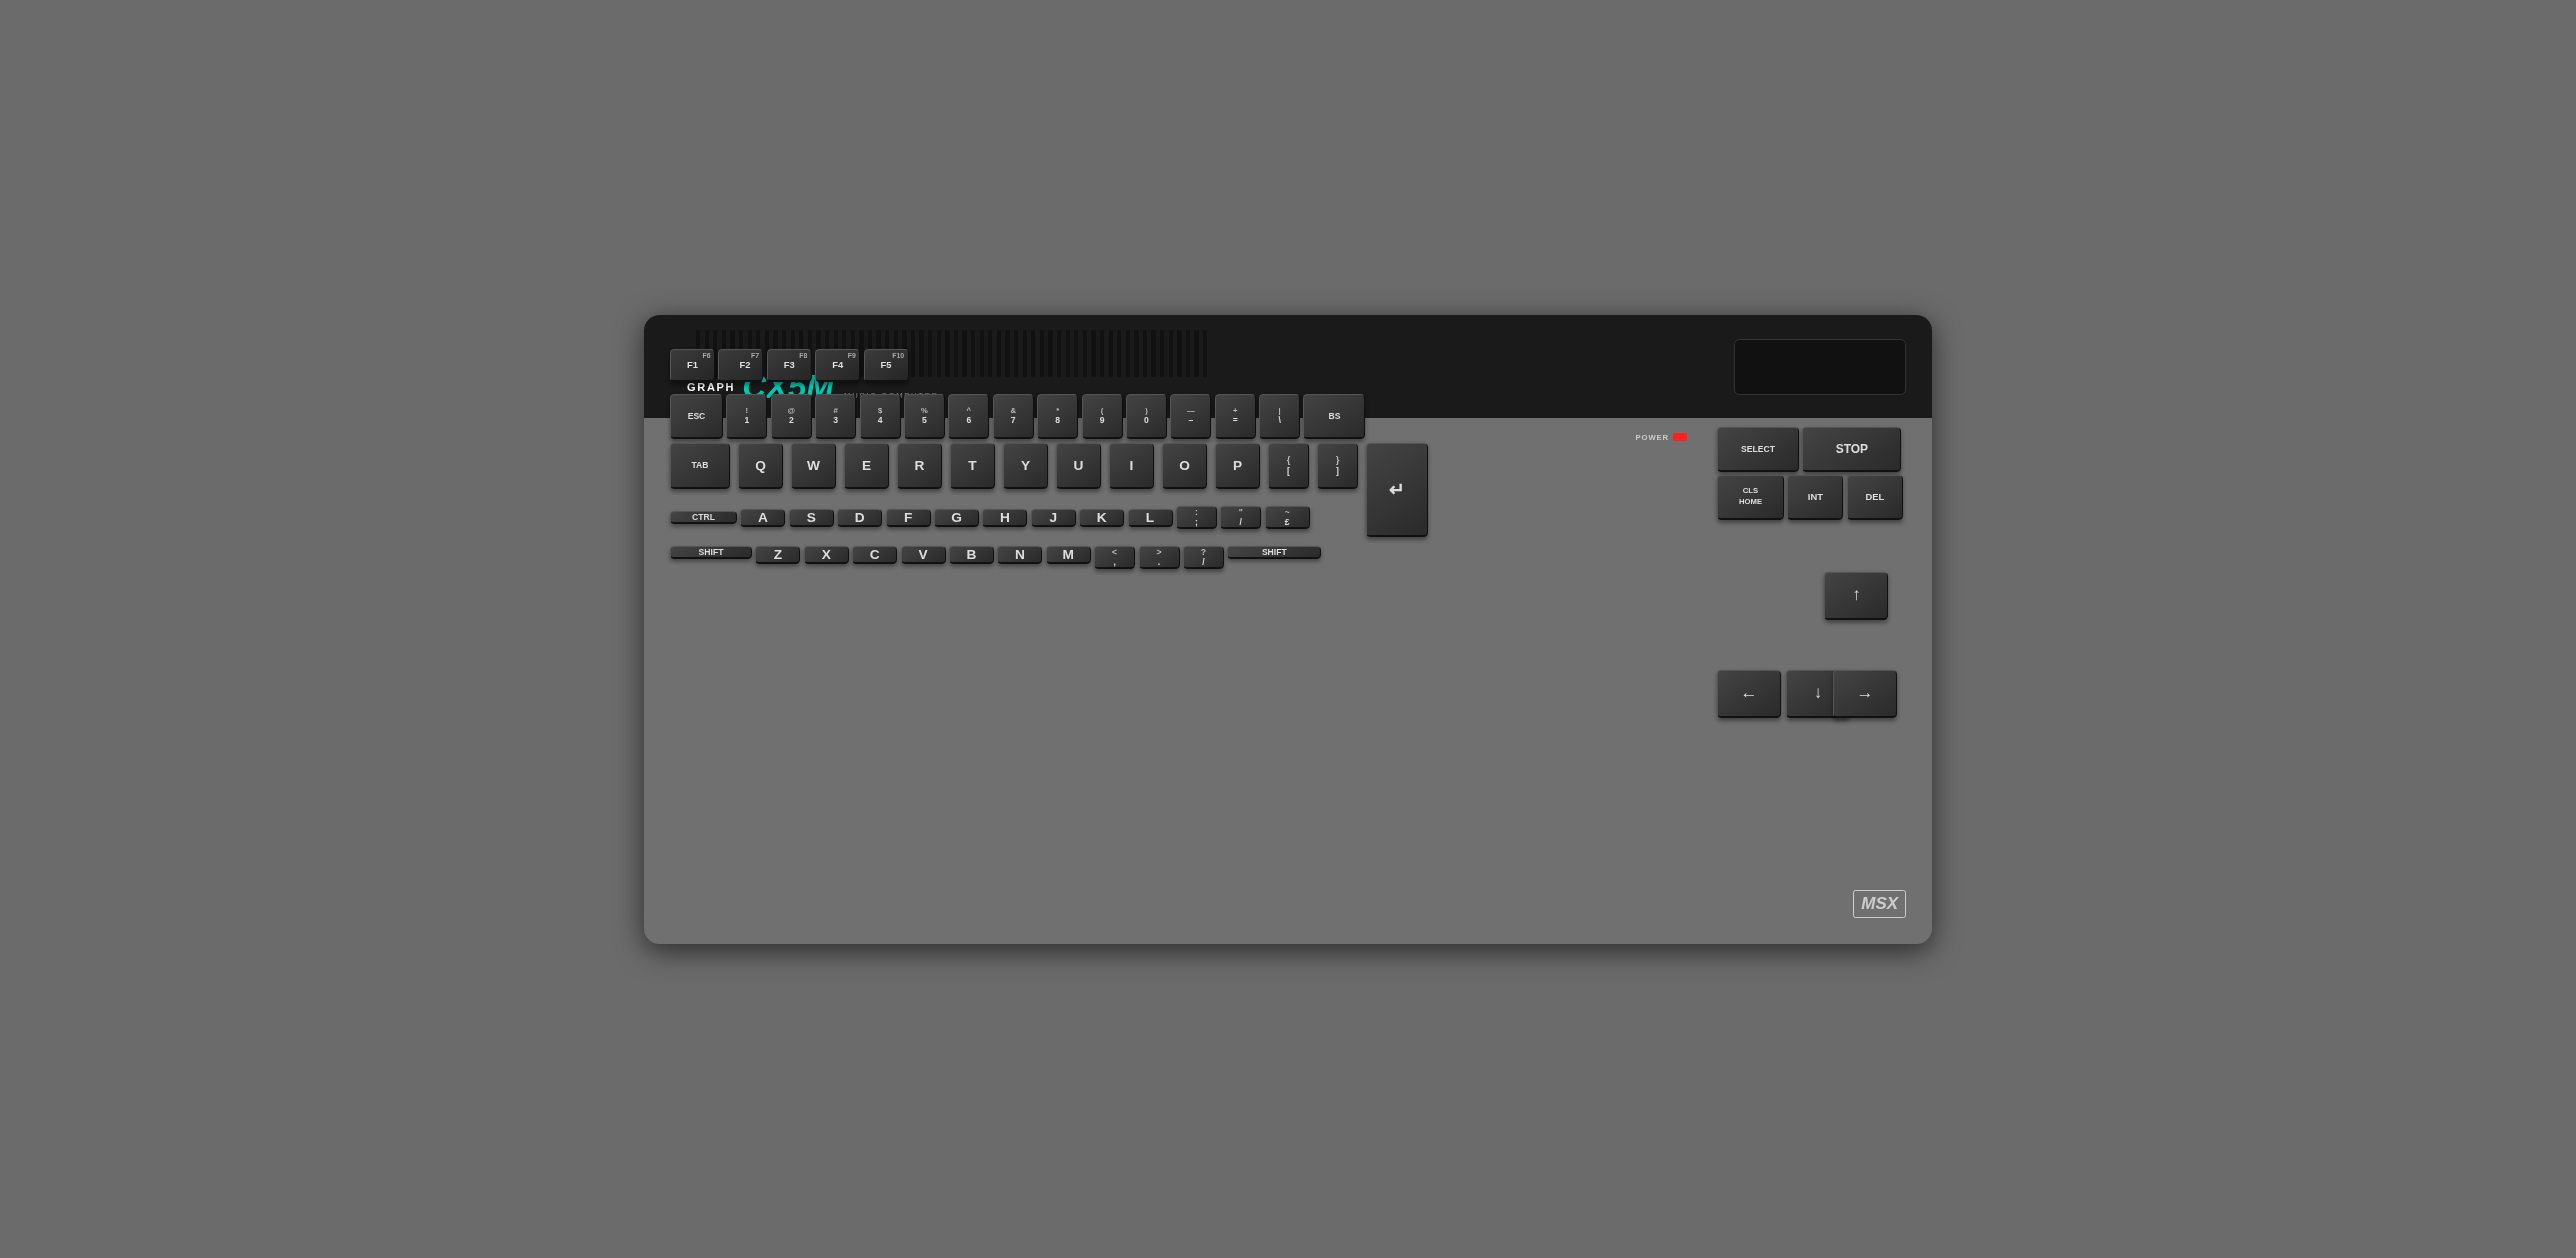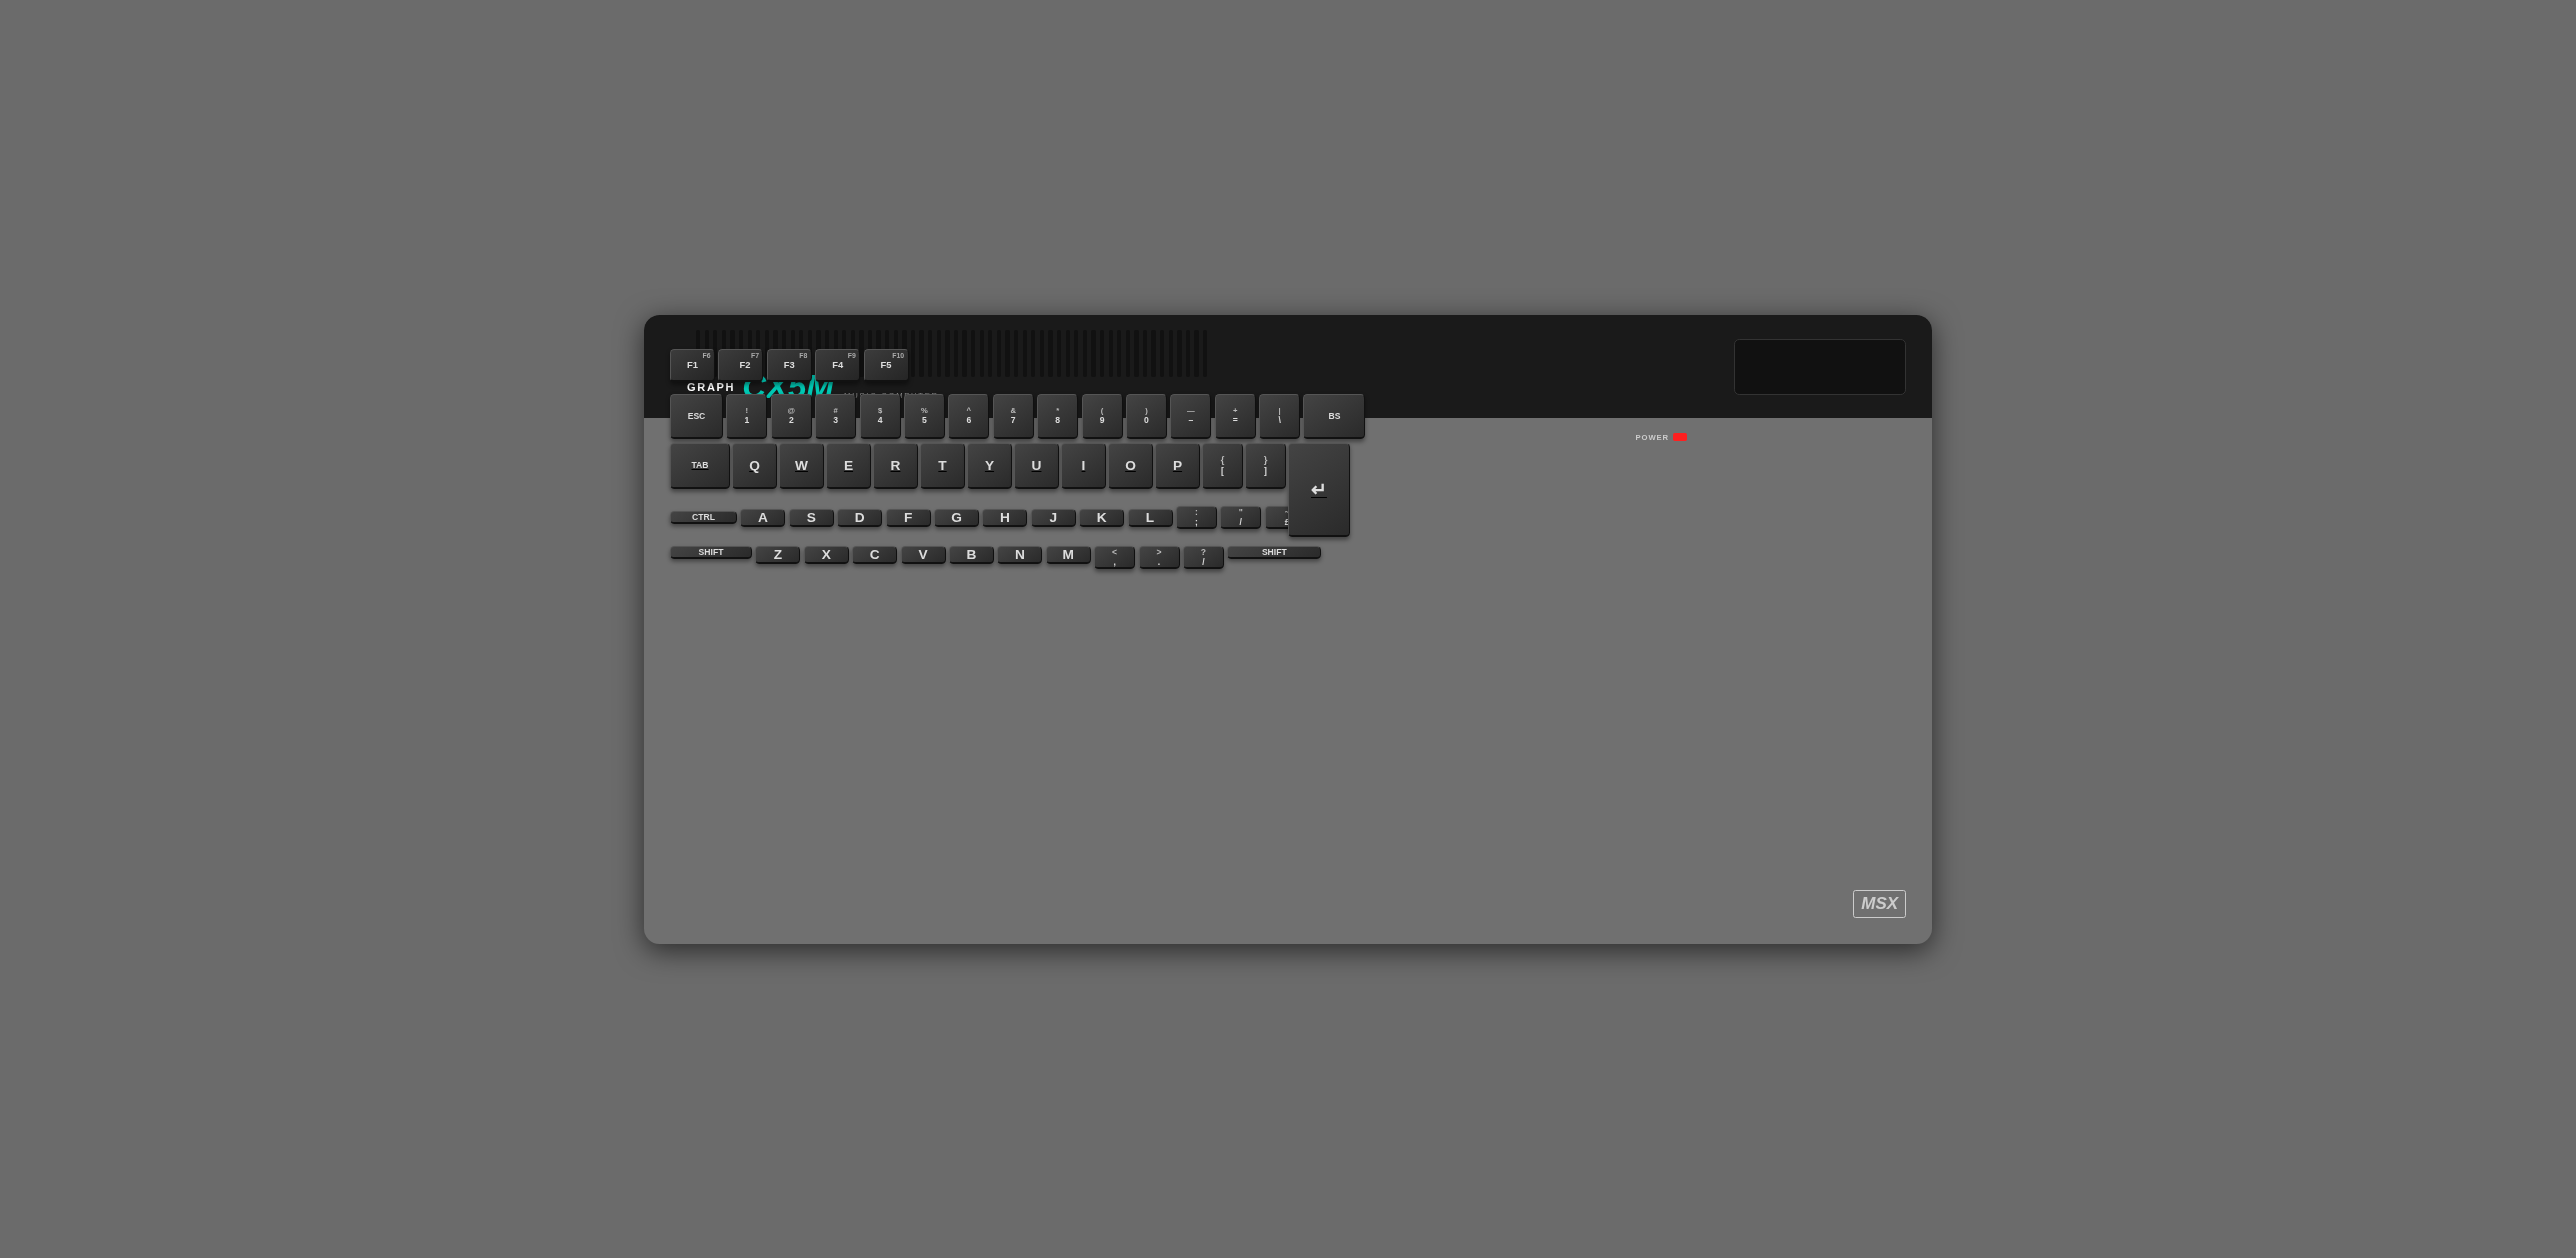--- a/index.html
+++ b/index.html
@@ -369,21 +369,21 @@
         <span style="font-size:7.7px;color:#bbb;">+</span>
           <span>=</span>
       </div>
       <div class="key key-dual" style="position:relative;width:41px;flex-direction:column;justify-content:center;align-items:center;font-size:8.6px;gap:0.9px;">
         <span style="font-size:7.7px;color:#bbb;">|</span>
           <span>\</span>
       </div>
       <div class="key" style="position:relative;width:62px;font-size:8.6px;">BS</div>
     </div>
 
-    <div style="position:absolute;top:94px;left:26px;height:46px;display:flex;gap:2px;align-items:stretch;text-decoration:underline;">
+    <div style="position:absolute;top:94px;left:26px;height:46px;display:flex;gap:8px;align-items:stretch;">
       <div class="key" style="position:relative;width:60px;font-size:8.6px;">TAB</div>
       <div class="key" style="position:relative;width:45px;font-size:13.7px;">Q</div>
       <div class="key" style="position:relative;width:45px;font-size:13.7px;">W</div>
       <div class="key" style="position:relative;width:45px;font-size:13.7px;">E</div>
       <div class="key" style="position:relative;width:45px;font-size:13.7px;">R</div>
       <div class="key" style="position:relative;width:45px;font-size:13.7px;">T</div>
       <div class="key" style="position:relative;width:45px;font-size:13.7px;">Y</div>
       <div class="key" style="position:relative;width:45px;font-size:13.7px;">U</div>
       <div class="key" style="position:relative;width:45px;font-size:13.7px;">I</div>
       <div class="key" style="position:relative;width:45px;font-size:13.7px;">O</div>
@@ -445,17 +445,45 @@
       <div class="key key-dual" style="position:relative;width:41px;flex-direction:column;justify-content:center;align-items:center;font-size:8.6px;gap:0.9px;">
         <span style="color:#bbb;">?</span>
           <span>/</span>
       </div>
       <div class="key" style="position:relative;width:94px;font-size:8.6px;">SHIFT</div>
     </div>
 
 
   </div>
 
+  <div style="position:absolute;top:112px;right:26px;width:189px;bottom:26px;">
+
+    <div style="display:flex;gap:3.4px;margin-bottom:3.4px;">
+      <div class="key" style="position:relative;width:82px;height:45px;font-size:8.6px;">SELECT</div>
+      <div class="key" style="position:relative;width:99px;height:45px;font-size:12px;">STOP</div>
+    </div>
+
+    <div style="display:flex;gap:3.4px;margin-bottom:52px;">
+      <div class="key" style="position:relative;width:67px;height:45px;font-size:7.7px;flex-direction:column;align-items:center;justify-content:center;line-height:1.4;">
+        <span>CLS</span>
+          <span>HOME</span>
+      </div>
+      <div class="key" style="position:relative;width:56px;height:45px;font-size:9.4px;">INT</div>
+      <div class="key" style="position:relative;width:56px;height:45px;font-size:9.4px;">DEL</div>
+    </div>
+
+    <div style="position:relative;width:180px;height:146px;">
+
+      <div class="key" style="position:absolute;top:0;right:8.6px;width:64px;height:48px;font-size:17px;">↑</div>
+
+      <div class="key" style="position:absolute;bottom:0;left:0;width:64px;height:48px;font-size:17px;">←</div>
+
+      <div class="key" style="position:absolute;bottom:0;left:69px;width:64px;height:48px;font-size:17px;">↓</div>
+
+      <div class="key" style="position:absolute;bottom:0;right:0;width:64px;height:48px;font-size:17px;">→</div>
+    </div>
+
+  </div>
 
   <div class="msx-logo">MSX</div>
 
 </div>
 
 
 </body></html>

